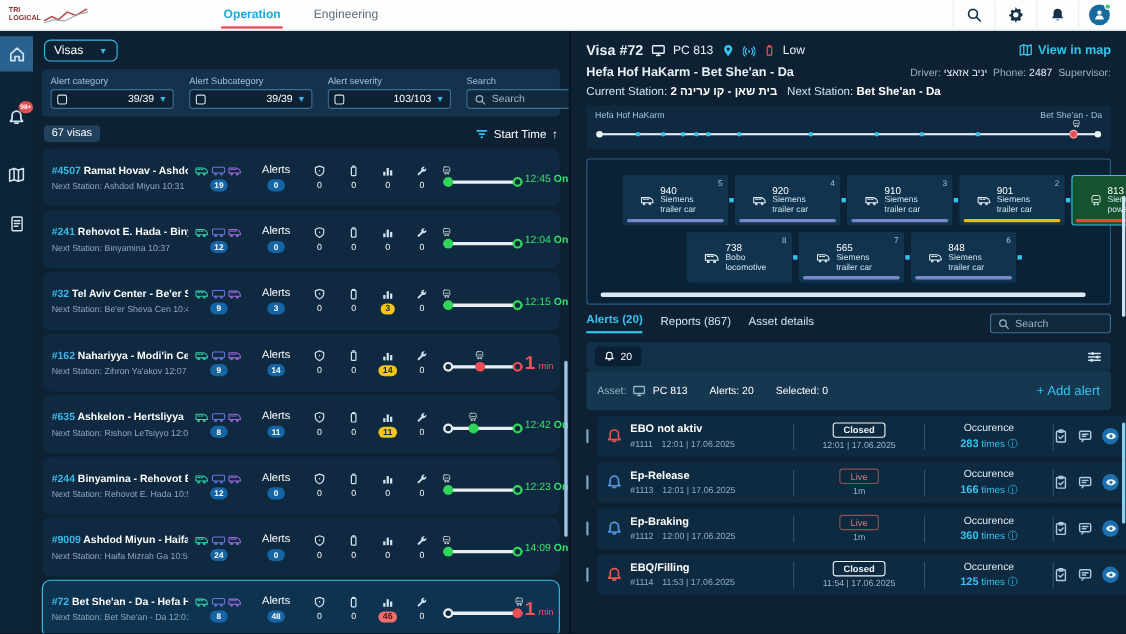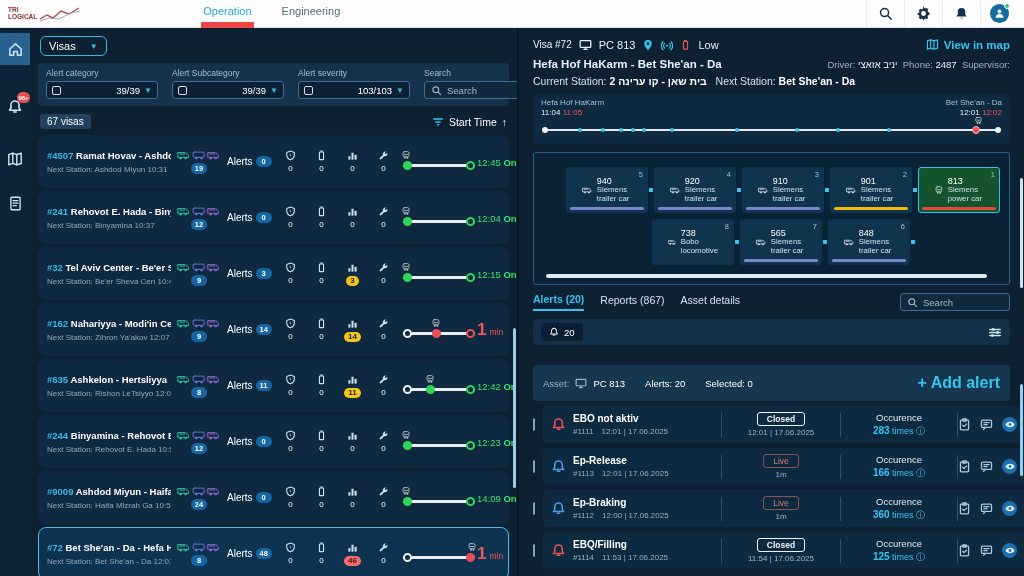--- a/index.html
+++ b/index.html
@@ -7,21 +7,21 @@
   body{position:relative;background:#071623;font-family:"Liberation Sans",sans-serif;color:#e8f1f8;font-size:11px}
   svg{display:block}
   .ic{stroke:currentColor;fill:none;stroke-width:1.6;stroke-linecap:round;stroke-linejoin:round}
   .icf{fill:currentColor;stroke:none}
   
   .topbar{position:absolute;left:0;top:0;width:1024px;height:28px;background:#fdfdfd;display:flex;align-items:center;border-bottom:1px solid #dfe5ea;z-index:5}
   .logo{display:flex;align-items:center;margin-left:8px;gap:2px}
   .logo-txt{font-size:6.5px;font-weight:bold;color:#8c2f2f;line-height:1.05}
   .tabs{display:flex;gap:26px;margin-left:120px}
   .tab{font-size:11px;color:#5c6b7a;padding:6px 2px 5px;cursor:pointer}
-  .tab.active{color:#1fa7e0;font-weight:normal;border-bottom:6px solid #ef4444}
+  .tab.active{color:#1fa7e0;font-weight:bold;border-bottom:2px solid #ef4444}
   .top-actions{margin-left:auto;display:flex;align-items:center;gap:0;margin-right:6px}
   .top-actions .tbtn{width:38px;height:26px;display:flex;align-items:center;justify-content:center;color:#16324a;border-left:1px solid #e8edf2}
   .avatar{position:relative;width:19px;height:19px;border-radius:50%;background:#176a9e;display:flex;align-items:center;justify-content:center;color:#fff}
   .avatar .dotg{position:absolute;right:-1px;top:-1px;width:6px;height:6px;border-radius:50%;background:#2ecc71;border:1px solid #fff}
   
   .sidebar{position:absolute;left:0;top:28px;width:30px;height:548px;background:#0c2438;display:flex;flex-direction:column;align-items:center;z-index:4}
   .side-item{width:30px;height:32px;display:flex;align-items:center;justify-content:center;color:#cfe3f0;position:relative;margin-bottom:12px}
   .side-item.active{background:#2a628f}
   .side-badge{position:absolute;top:1px;right:0px;min-width:13px;height:11px;border-radius:6px;background:#e94f4f;color:#fff;font-size:6px;font-weight:bold;display:flex;align-items:center;justify-content:center;padding:0 1px}
   
@@ -46,21 +46,21 @@
   
   .vrow{display:flex;align-items:center;background:#0f2940;border:1px solid transparent;border-radius:8px;height:53px;margin-bottom:3px;padding:0 8px;cursor:pointer}
   .vrow.selected{border-color:#39c1ef;background:#0e3350}
   .v-info{flex:0 0 124px;overflow:hidden}
   .v-title{font-size:9.5px;font-weight:bold;color:#fff;white-space:nowrap}
   .v-title .vid{color:#39b9e8}
   .v-next{font-size:8px;color:#8fa9bd;margin-top:4px;white-space:nowrap}
   .v-trains{flex:0 0 56px;display:flex;flex-direction:column;align-items:center;gap:3px}
   .tr-icons{display:flex;gap:1px;align-items:center}
   .chip-b{background:#1565a5;color:#fff;border-radius:7px;min-width:16px;height:11px;font-size:7.5px;font-weight:bold;display:flex;align-items:center;justify-content:center;padding:0 4px}
-  .v-alerts{flex:0 0 48px;display:flex;flex-direction:row;align-items:center;gap:3px}
+  .v-alerts{flex:0 0 48px;display:flex;flex-direction:column;align-items:center;gap:3px}
   .v-alerts .alab{font-size:10px;color:#fff}
   .v-cols{flex:0 0 126px;display:flex}
   .vcol{width:31px;display:flex;flex-direction:column;align-items:center;gap:3px;color:#cfe3f0}
   .vnum{font-size:8px;color:#fff;min-height:10px}
   .badge-y{background:#f5c518;color:#13293d;border-radius:7px;padding:0 4px;font-weight:bold}
   .badge-r{background:#f26d6d;color:#55121b;border-radius:7px;padding:0 4px;font-weight:bold}
   .v-slider{flex:0 0 76px;position:relative;height:28px}
   .track{position:absolute;left:2px;right:2px;top:16px;height:3px;background:#e8eef2;border-radius:2px}
   .dot{position:absolute;top:13px;width:9px;height:9px;border-radius:50%}
   .dg{background:#2fd657}.dr{background:#ea4f57}
@@ -73,21 +73,21 @@
   .ontime .t-ok b{font-weight:bold}
   .t-late{display:none}
   .late .t-late{display:inline-flex;align-items:baseline;gap:3px;color:#f2545b}
   .t-late .dnum{font-size:17px;font-weight:bold}
   .t-late .dunit{font-size:8.5px}
   .lp-scroll{position:absolute;right:1px;top:300px;width:3px;height:160px;background:#9cc7e8;border-radius:2px}
   
   .rpanel{position:absolute;left:519px;top:28px;width:505px;height:548px;background:#0d2133;overflow:hidden}
   .rp-head{padding:10px 14px 0}
   .rh1{display:flex;align-items:center;gap:7px}
-  .rh1 .vtitle{font-size:10px;font-weight:normal}
+  .rh1 .vtitle{font-size:13px;font-weight:bold}
   .rh1 .asset{font-size:11px;color:#e8f1f8}
   .cyan{color:#35c4f0}
   .red{color:#ef5350}
   .viewmap{margin-left:auto;display:flex;align-items:center;gap:5px;color:#35c4f0;font-size:11.5px;font-weight:bold;cursor:pointer}
   .rh2{display:flex;align-items:flex-end;margin-top:7px}
   .rh2 .route{font-size:11.5px;font-weight:bold}
   .rh2 .crew{margin-left:auto;font-size:9.5px;color:#9ab4c8}
   .rh2 .crew b{color:#e8f1f8;font-weight:normal}
   .rh3{margin-top:5px;font-size:10.5px;color:#cfe3f0}
   .rh3 b{color:#fff;font-weight:bold}
@@ -102,22 +102,22 @@
   .tl-train{position:absolute;top:-8px;color:#e8eef2}
   .tl-red{position:absolute;top:2px;width:8px;height:8px;border-radius:50%;background:#ea4f57;border:1.5px solid #f7b6b6}
   
   .setupbox{margin:8px 14px 0;border:1px solid #2a5d85;border-radius:3px;background:#0a2235;padding:7px 10px 6px}
   .su-head{display:flex;align-items:center;gap:8px;font-size:10px;color:#9ab4c8}
   .su-head .sv{color:#fff;font-weight:bold;font-size:11px}
   .su-head .sm{color:#fff;font-weight:bold}
   .su-btn{margin-left:auto;color:#35c4f0;font-size:11px;font-weight:bold;display:flex;gap:6px;align-items:center;cursor:pointer}
   .cars-row{display:flex;align-items:center;margin-top:7px}
   .cars-row.r1{margin-left:22px}
-  .cars-row.r2{margin-left:108px;margin-top:6px}
-  .car{position:relative;width:82px;height:46px;background:#10334e;border:1px solid transparent;border-radius:3px;display:flex;align-items:center;padding:0 15px;flex:none;cursor:pointer}
+  .cars-row.r2{margin-left:80px;margin-top:6px}
+  .car{position:relative;width:96px;height:46px;background:#10334e;border:1px solid transparent;border-radius:3px;display:flex;align-items:center;padding:0 15px;flex:none;cursor:pointer}
   .car.sel{border-color:#35c0ef;background:#14532d}
   .car .pos{position:absolute;top:2px;right:4px;font-size:7.5px;color:#9fc3dd}
   .car .ctxt{margin-left:4px;line-height:1.15}
   .car .cnum{font-size:9px;color:#fff}
   .car .ctype{font-size:7.8px;color:#cfe3f0}
   .uline{position:absolute;left:3px;right:3px;bottom:2px;height:3px;border-radius:2px}
   .ul-blue{background:#7986cb}.ul-yellow{background:#f0b90b}.ul-red{background:#e5473c}
   .conn{width:4px;height:4px;background:#35c0ef;margin:0 1px;flex:none}
   .su-scroll{height:4px;background:#dfe9f1;border-radius:2px;margin:9px 2px 0;width:97%}
   
@@ -126,23 +126,23 @@
   .rtab.active{color:#35c4f0;font-weight:bold;border-bottom:2px solid #35c4f0}
   .rtabs .searchbox{margin-left:auto;width:110px}
   .chipbar{margin:8px 14px 0;background:#123148;border-radius:4px;height:26px;display:flex;align-items:center;padding:0 8px}
   .chip-dark{background:#0a1f33;border-radius:4px;height:18px;display:flex;align-items:center;gap:5px;padding:0 8px;color:#fff;font-size:9.5px;cursor:pointer}
   .sliders-ic{margin-left:auto;color:#cfe3f0;cursor:pointer}
   .ctrlrow{margin:7px 14px 0;display:flex;align-items:center;gap:10px}
   .cb2{width:13px;height:13px;border:1.5px solid #7fa6c4;border-radius:3px;cursor:pointer}
   .vsep{width:1px;height:14px;background:#35506b}
   .ctrl-ic{color:#bcd7ea;cursor:pointer}
   .ctrlrow .sort{margin-left:auto;font-size:10.5px}
-  .assetbar{margin:20px 14px 0;background:#15374f;border-radius:4px;height:36px;display:flex;align-items:center;gap:6px;padding:0 10px;font-size:9.5px;color:#9ab4c8}
+  .assetbar{margin:0 14px 0;background:#15374f;border-radius:4px;height:36px;display:flex;align-items:center;gap:6px;padding:0 10px;font-size:9.5px;color:#9ab4c8}
   .assetbar b{color:#fff;font-weight:normal}
-  .addalert{margin-left:auto;color:#35c4f0;font-size:16px;font-weight:bold;cursor:pointer}
+  .addalert{margin-left:auto;color:#35c4f0;font-size:12px;font-weight:normal;cursor:pointer}
   
   .arow{display:flex;align-items:center;gap:8px;margin:5px 14px 0}
   .acard{flex:1;background:#0e2a40;border-radius:4px;height:37px;display:flex;align-items:center}
   .a-bell{flex:0 0 30px;display:flex;justify-content:center}
   .bell-r{color:#ef5350}.bell-b{color:#4f9be8}
   .a-name{flex:0 0 148px}
   .a-name .nm{font-size:10px;font-weight:bold;color:#fff}
   .a-name .sub{font-size:8px;color:#8fb0c8;margin-top:3px;display:flex;gap:8px}
   .a-status{flex:0 0 118px;text-align:center}
   .pill{display:inline-block;font-size:8.5px;border-radius:3px;padding:1px 9px}
@@ -912,24 +912,20 @@
       <span>Current Station:</span> <b>2 בית שאן - קו ערינה</b>&nbsp;&nbsp;
       <span>Next Station:</span> <b>Bet She'an - Da</b>
     </div>
   </div>
 
   <div class="tlbox">
     <div class="tl-names">
         <span>Hefa Hof HaKarm</span>
         <span>Bet She'an - Da</span>
       </div>
-    <div class="tl-times">
-      <span><span>11:04</span> <span class="lt">11:05</span></span>
-      <span><span>12:01</span> <span class="lt">12:02</span></span>
-    </div>
     <div class="tl-line">
       <div class="bar"></div>
       <div class="tl-end" style="left:1px"></div>
       <div class="tl-dot" style="left:8%"></div>
         <div class="tl-dot" style="left:13%"></div>
         <div class="tl-dot" style="left:17%"></div>
         <div class="tl-dot" style="left:19.5%"></div>
         <div class="tl-dot" style="left:22%"></div>
         <div class="tl-dot" style="left:28%"></div>
         <div class="tl-dot" style="left:42%"></div>

